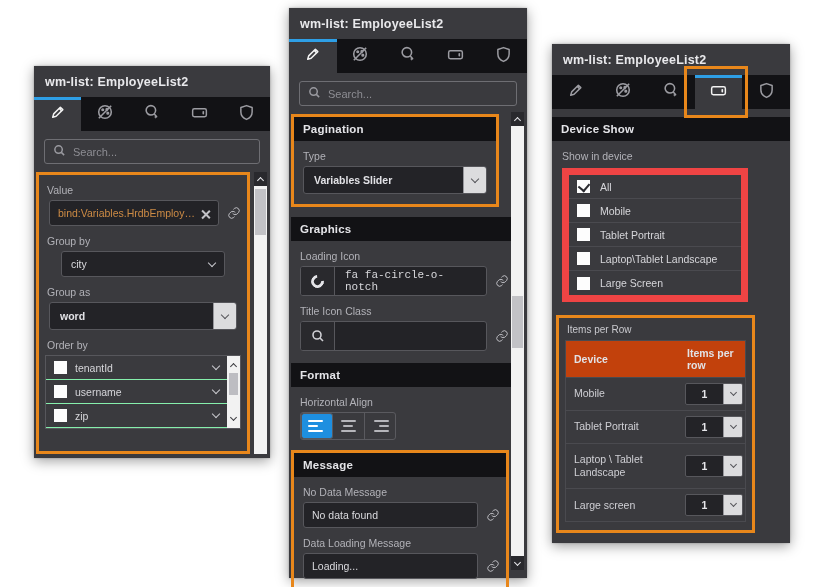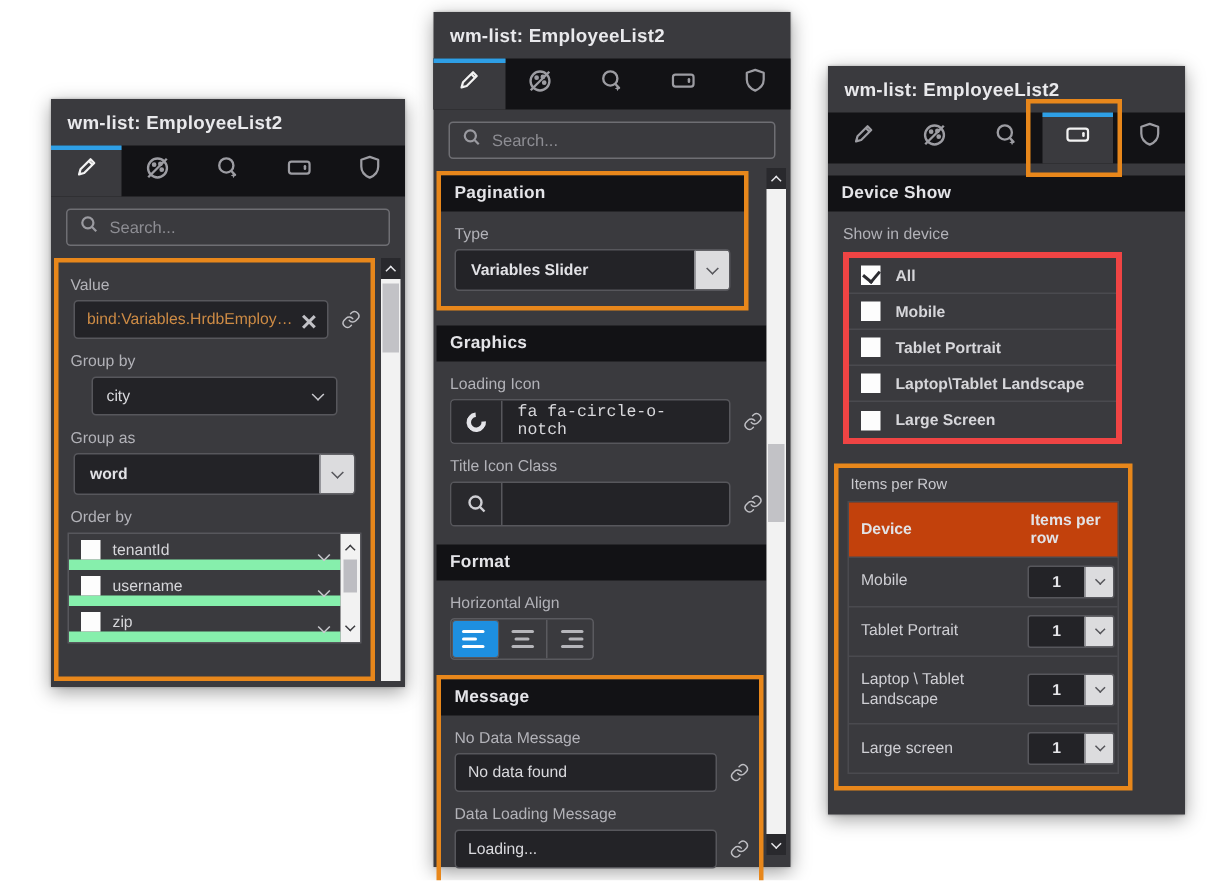--- a/index.html
+++ b/index.html
@@ -54,21 +54,21 @@
   
   .p1content { position:relative; flex:1; margin:2px 0 4px; }
   .p1hl { position:absolute; left:2px; top:0; bottom:0; width:214px; padding:0 6px 4px; overflow:hidden; }
   .p1scroll { position:absolute; right:3px; top:0; bottom:0; width:13px; display:flex; flex-direction:column; }
   .sbtn { height:14px; background:#29292d; display:flex; align-items:center; justify-content:center; flex:0 0 auto; }
   .sbtn .chev { border-color:#e8e8ec; width:5px; height:5px; }
   .strack { flex:1; background:#f2f2f2; position:relative; }
   .sthumb { position:absolute; left:1px; right:1px; background:#c2c2c6; }
 
   .oblist { margin:2px 0 0; border:1px solid #57575c; position:relative; padding-right:13px; background:#3a3a3e; }
-  .obrow { height:24px; display:flex; align-items:flex-end; gap:8px; padding:0 8px; border-bottom:7px solid #86efac; color:#d6d6da; font-size:10.5px; }
+  .obrow { height:24px; display:flex; align-items:center; gap:8px; padding:0 8px; border-bottom:1px solid #86efac; color:#d6d6da; font-size:10.5px; }
   .obrow .chev { margin-left:auto; }
   .cb { width:13px; height:13px; background:#fdfdfd; flex:0 0 auto; position:relative; }
   .cb.checked::after { content:""; position:absolute; left:2.5px; top:1px; width:6px; height:8px; border-right:2px solid #2b2b30; border-bottom:2px solid #2b2b30; transform:rotate(40deg); }
   .exprow { height:26px; display:flex; align-items:center; gap:9px; padding:0 9px; color:#a9aaaf; font-size:10px; letter-spacing:.4px; background:#38383c; }
   .inlist-scroll { position:absolute; top:0; right:0; bottom:0; width:13px; background:#f2f2f2; display:flex; flex-direction:column; align-items:center; }
   .inlist-scroll .chev { border-color:#3c3c40; width:5px; height:5px; flex:0 0 auto; }
   .inlist-scroll .thumb { width:9px; height:22px; background:#bdbdc2; margin:4px 0; }
   .inlist-scroll .sp { flex:1; }
 
   
@@ -84,21 +84,21 @@
   .albtn:last-child { border-right:0; }
   .albtn .bar { height:2.5px; background:#b5b5ba; border-radius:1px; }
   .albtn.sel { background:#1e8fe0; }
   .albtn.sel .bar { background:#ffffff; }
   .albtn.left { align-items:flex-start; } .albtn.center { align-items:center; } .albtn.right { align-items:flex-end; }
   .w1{width:15px;} .w2{width:10px;} .w3{width:15px;}
   .p2scroll { position:absolute; right:3px; top:104px; bottom:8px; width:13px; display:flex; flex-direction:column; }
 
   
   .p3tabhl { position:absolute; left:132px; top:22px; width:64px; height:52px; border:3px solid #e8871b; pointer-events:none; z-index:5; }
-  .cbbox { margin:2px 42px 0 10px; border:4px solid #ef4444;font-weight:bold; }
+  .cbbox { margin:2px 42px 0 10px; border:7px solid #ef4444; }
   .cbrow { height:24px; display:flex; align-items:center; gap:10px; padding:0 8px; border-bottom:1px solid #4a4a4f; color:#d6d6da; font-size:10.5px; }
   .cbrow:last-child { border-bottom:0; }
   .p3hl { margin:13px 35px 0 4px; padding:4px 6px 8px; }
   .iprlabel { color:#c9c9ce; font-size:10px; margin:2px 2px 5px; }
   .iprtable { border:1px solid #4a4a4f; }
   .iprhead { display:flex; background:#c2410c; border-bottom:1px solid #4a4a4f; }
   .iprhead .c1 { flex:1; padding:8px 8px; color:#e2e2e6; font-size:10.5px; font-weight:700; display:flex; align-items:center; }
   .iprhead .c2 { width:62px; padding:6px 4px; color:#e2e2e6; font-size:10.5px; font-weight:700; }
   .iprrow { display:flex; border-bottom:1px solid #4a4a4f; align-items:center; }
   .iprrow:last-child { border-bottom:0; }

